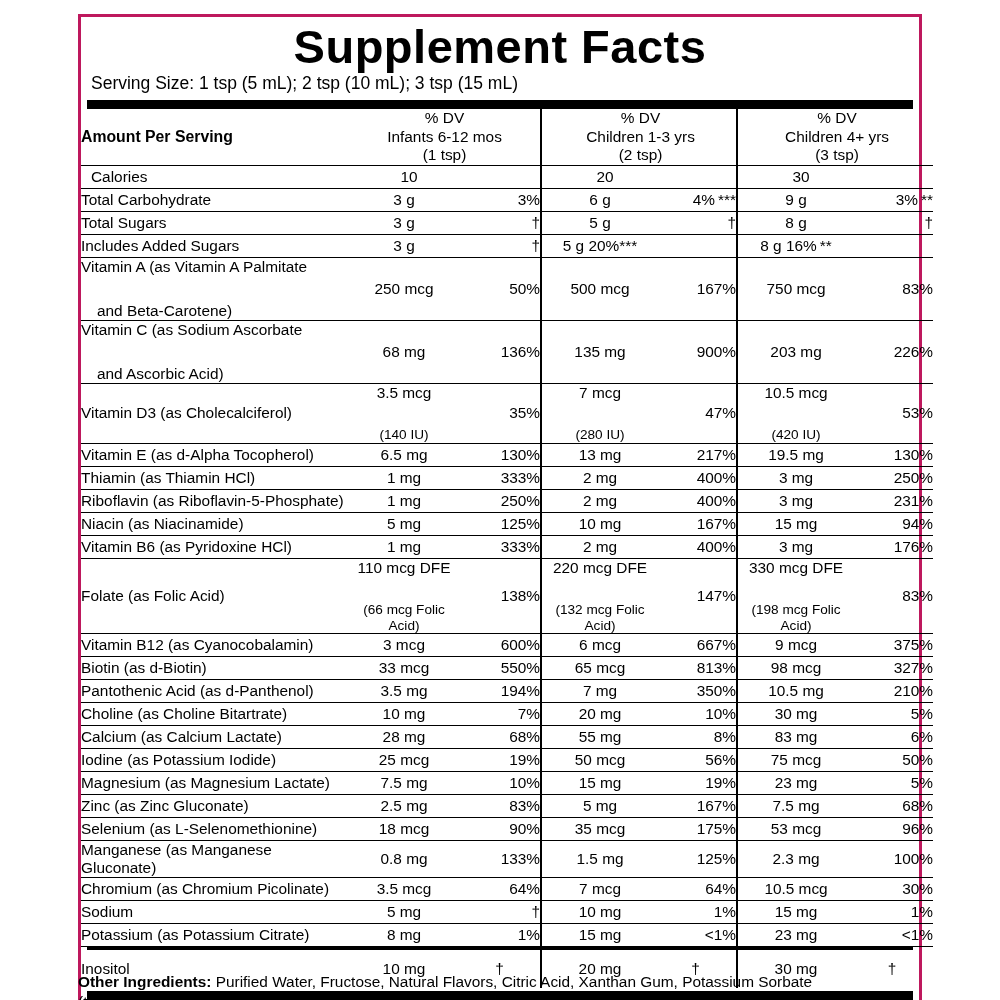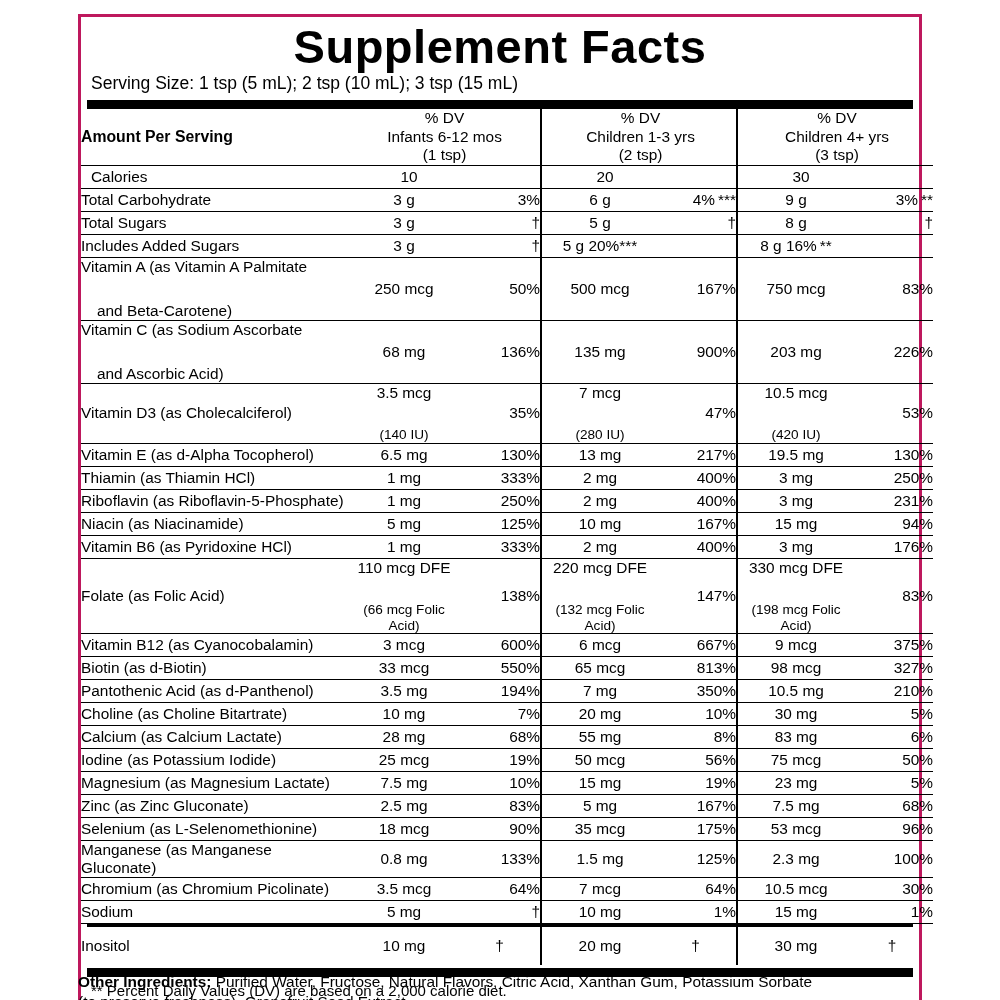--- a/index.html
+++ b/index.html
@@ -440,20 +440,31 @@
           <td class="cell-name">Sodium</td>
           <td class="cell-amt">5 mg</td>
           <td class="cell-dv">†</td>
           <td class="vline"></td>
           <td class="cell-amt">10 mg</td>
           <td class="cell-dv">1%</td>
           <td class="vline"></td>
           <td class="cell-amt">15 mg</td>
           <td class="cell-dv">1%</td>
         </tr>
+        <tr class="row-line r">
+          <td class="cell-name">Potassium (as Potassium Citrate)</td>
+          <td class="cell-amt">8 mg</td>
+          <td class="cell-dv">1%</td>
+          <td class="vline"></td>
+          <td class="cell-amt">15 mg</td>
+          <td class="cell-dv">&lt;1%</td>
+          <td class="vline"></td>
+          <td class="cell-amt">23 mg</td>
+          <td class="cell-dv">&lt;1%</td>
+        </tr>
       </tbody>
   </table>
 
   <div class="rule-med"></div>
 
   <table class="facts">
     <colgroup>
       <col class="col-name">
         <col class="col-amt">
         <col class="col-dv">

